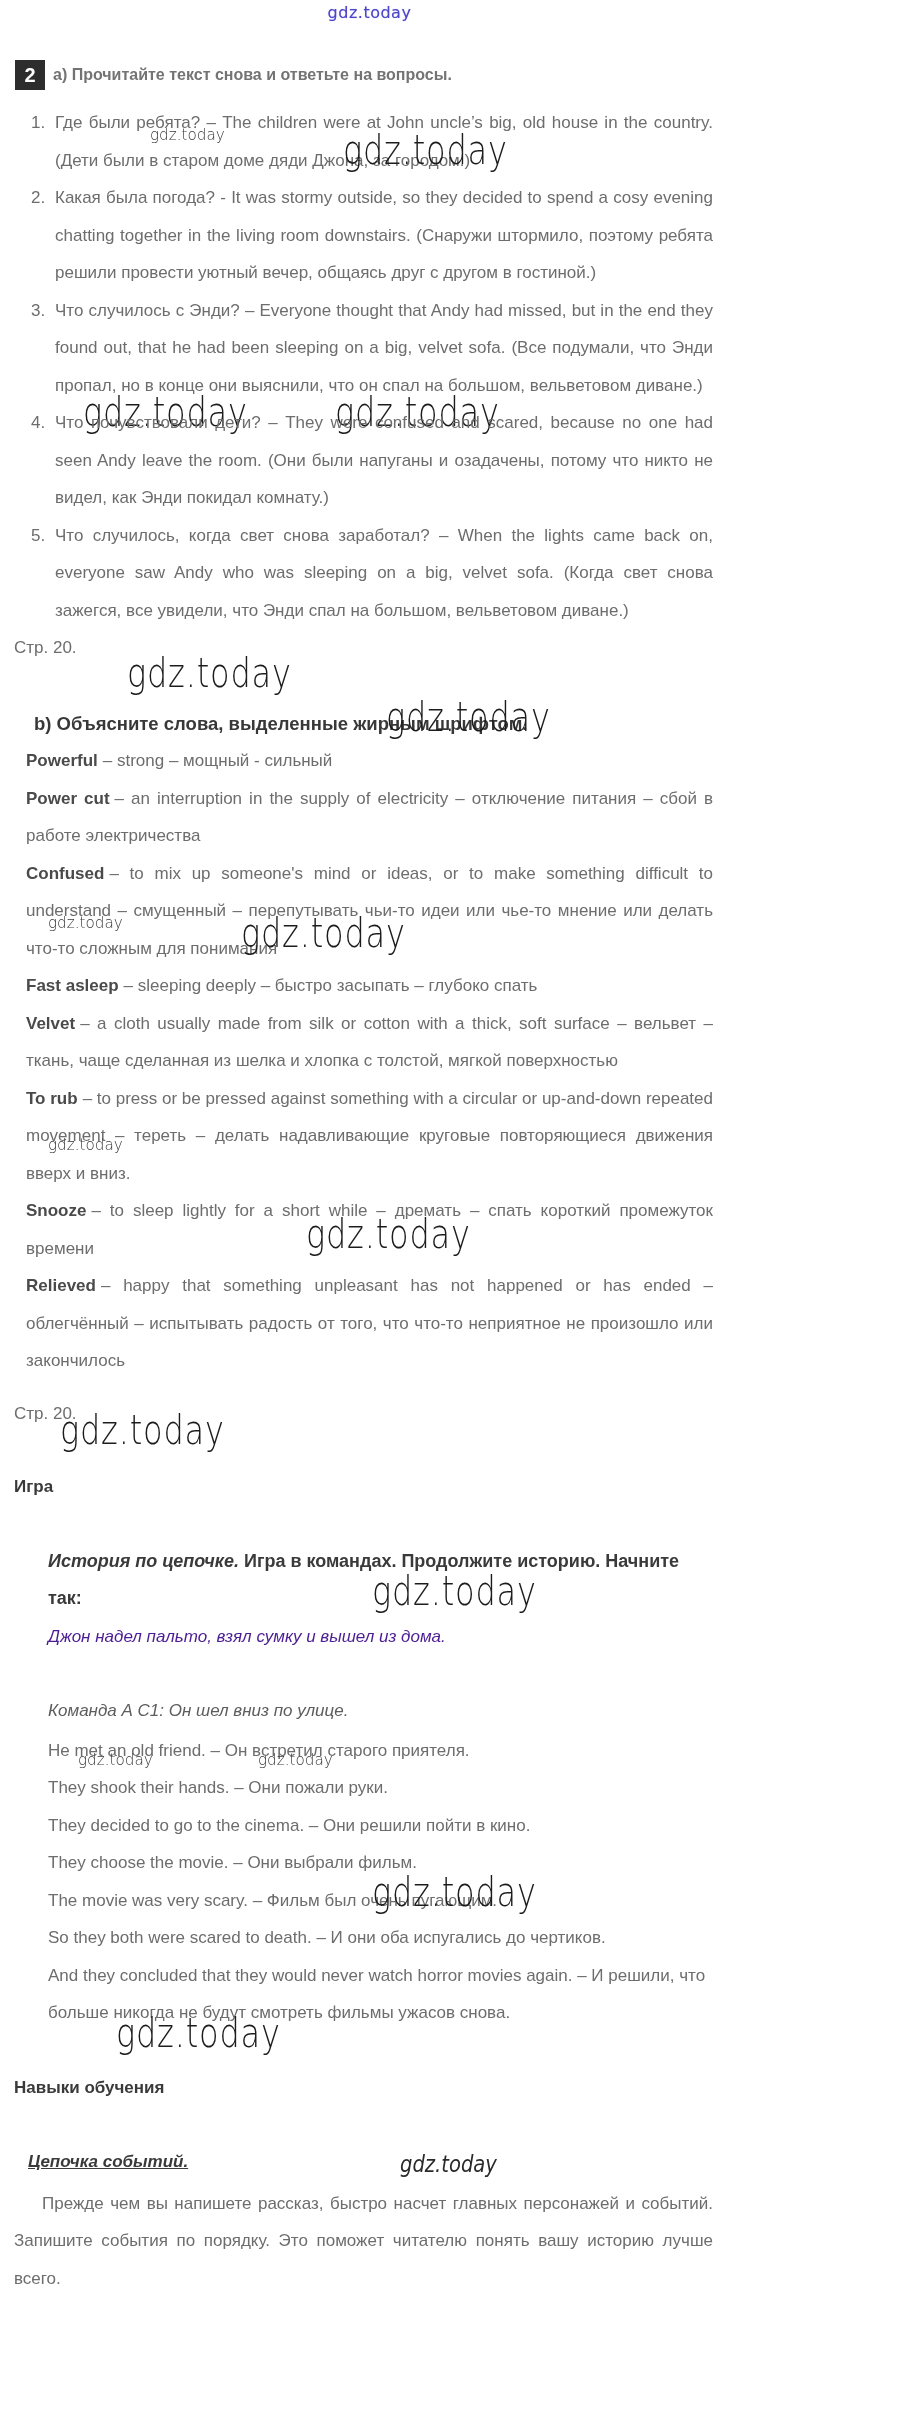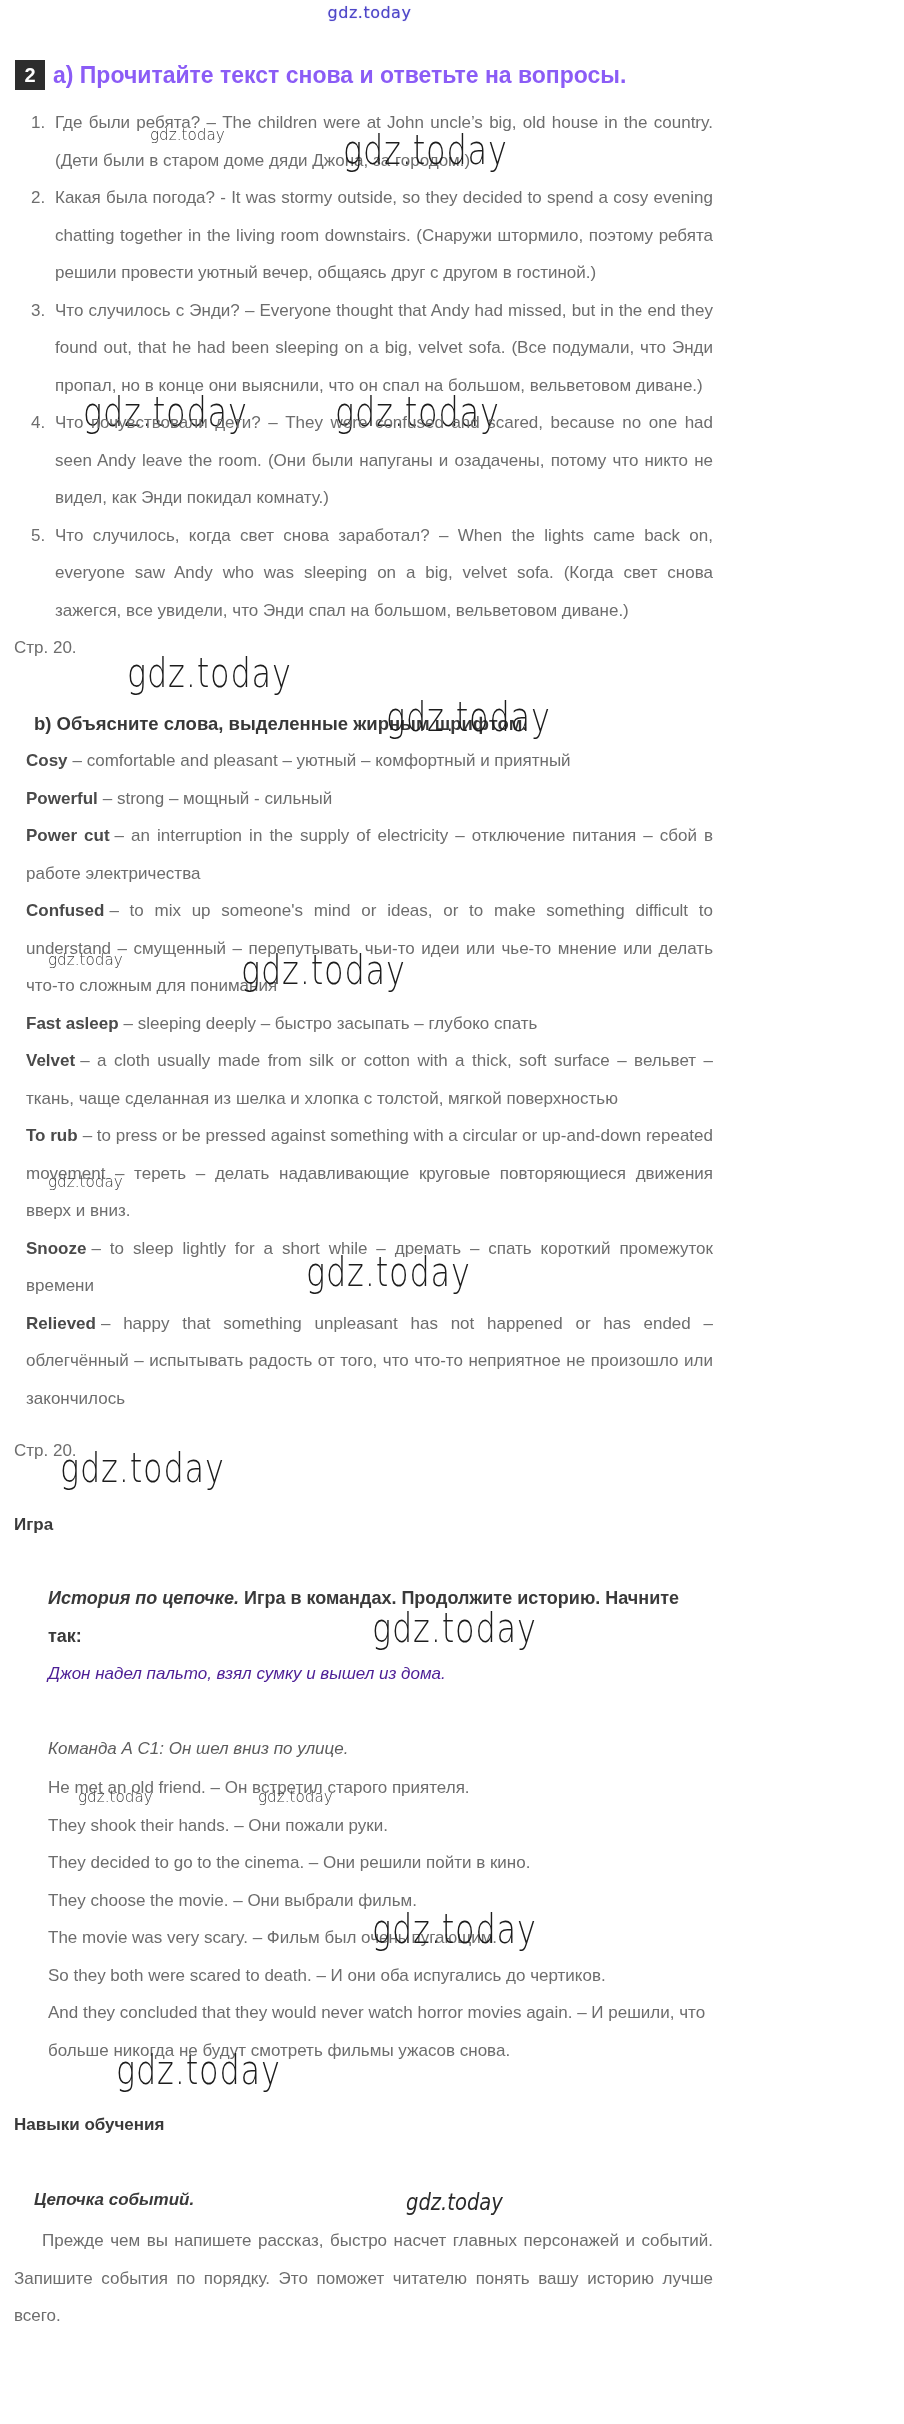--- a/index.html
+++ b/index.html
@@ -19,21 +19,21 @@
   .wm-small{font-size:16px;color:#3a3a3a;transform:scaleX(.95);transform-origin:left top;}
   .wm-med{font-size:23px;color:#2a2a2a;transform:scaleX(.85);transform-origin:left top;}
   .wm-blue{position:absolute;top:5px;left:50%;transform:translateX(-50%);
       font-family:"DejaVu Sans",sans-serif;font-size:16px;color:#4e46c8;
       letter-spacing:.5px;text-shadow:0 0 1px rgba(90,80,210,.55);line-height:1;}
   
   .task-header{display:flex;align-items:flex-start;margin-left:1px;}
   .badge{width:30px;height:30px;background:#2d2d2d;color:#ffffff;flex:0 0 30px;
       display:flex;align-items:center;justify-content:center;
       font-weight:bold;font-size:20px;line-height:30px;margin-right:8px;}
-  .task-title{font-weight:bold;color:#8b5cf6;font-size:23px;line-height:30px;}
+  .task-title{font-weight:bold;color:#737373;font-size:16px;line-height:30px;}
   
   ol.questions{list-style:none;margin:14px 0 0 0;padding:0 0 0 41px;}
   ol.questions li{position:relative;text-align:justify;}
   ol.questions .num{position:absolute;left:-24px;top:0;color:#6d6d6d;}
   
   .page-ref{color:#6d6d6d;}
   .heading-b{position:relative;font-weight:bold;color:#383838;font-size:18.5px;
       margin:38px 0 0 20px;line-height:37.5px;}
   
   .vocab-list{margin:0 0 0 12px;}
@@ -46,21 +46,21 @@
   .game{margin-left:34px;}
   .game-intro{position:relative;font-weight:bold;color:#3a3a3a;font-size:18px;margin-top:37px;}
   .game-intro i{font-style:italic;}
   .start-line{font-style:italic;color:#4c1d95;}
   .team-line{font-style:italic;color:#5d5d5d;margin-top:37px;}
   .story{margin-top:2px;}
   .story p{position:relative;}
   
   .skills-h{margin-top:37px;}
   .skills-sub{position:relative;font-weight:bold;font-style:italic;color:#3a3a3a;
-      margin:37px 0 0 20px;}
+      margin:37px 0 0 14px;text-decoration:underline;}
   .skills-par{text-align:justify;text-indent:28px;margin-top:4px;}
 </style>
 </head>
 <body>
 
 <div class="page">
 
   <span class="wm-blue">gdz.today</span>
 
   <div class="task-header">
@@ -97,21 +97,20 @@
 
   <p class="page-ref">Стр. 20.</p>
 
   <div class="heading-b">
     <span>b) Объясните слова, выделенные жирным шрифтом.</span>
     <span class="wm wm-big" style="left:93px;top:-52px;">gdz.today</span>
     <span class="wm wm-big" style="left:352px;top:-8px;">gdz.today</span>
   </div>
 
   <div class="vocab-list">
-    <p class="vocab"><b>Cosy</b><span>– comfortable and pleasant – уютный – комфортный и приятный</span></p>
     <p class="vocab"><b>Powerful</b><span>– strong – мощный - сильный</span></p>
     <p class="vocab"><b>Power cut</b><span>– an interruption in the supply of electricity – отключение питания – сбой в работе электричества</span></p>
     <p class="vocab">
       <b>Confused</b><span>– to mix up someone's mind or ideas, or to make something difficult to understand – смущенный – перепутывать чьи-то идеи или чье-то мнение или делать что-то сложным для понимания</span>
       <span class="wm wm-small" style="left:22px;top:60px;">gdz.today</span>
       <span class="wm wm-big" style="left:215px;top:58px;">gdz.today</span>
     </p>
     <p class="vocab"><b>Fast asleep</b><span>– sleeping deeply – быстро засыпать – глубоко спать</span></p>
     <p class="vocab"><b>Velvet</b><span>– a cloth usually made from silk or cotton with a thick, soft surface – вельвет – ткань, чаще сделанная из шелка и хлопка с толстой, мягкой поверхностью</span></p>
     <p class="vocab">

